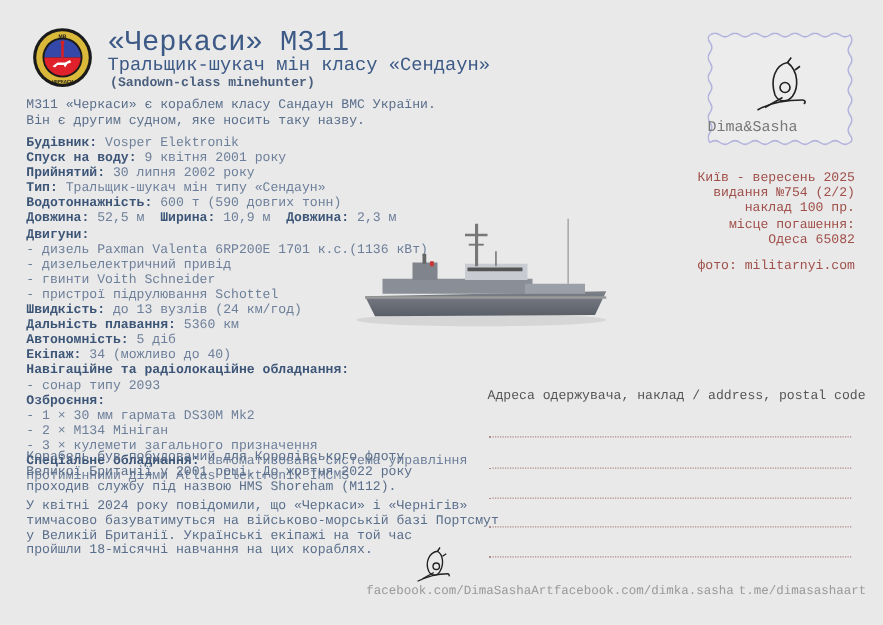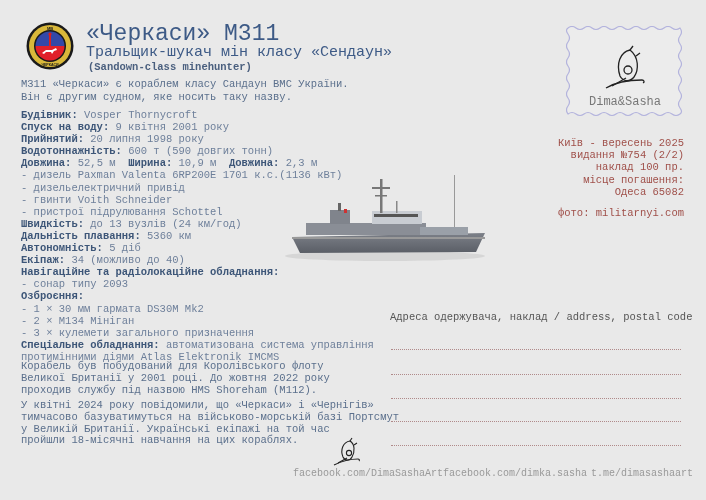--- a/index.html
+++ b/index.html
@@ -11,21 +11,21 @@
   .subtitle { position:absolute; left:86px; top:44px; font-size:15px; color:#3d5a86; white-space:nowrap; }
   .subtitle-en { position:absolute; left:88px; top:61px; font-size:10.5px; color:#4a5f7e; font-weight:bold; white-space:nowrap; }
   .intro { position:absolute; left:21px; top:78px; font-size:10.5px; line-height:12.5px; color:#5a6f8c; white-space:pre; }
   .specs { position:absolute; left:21px; top:109px; font-size:10.5px; line-height:12.1px; white-space:nowrap; }
   .specs .row { height:12.1px; }
   .specs b { color:#3d5678; font-weight:bold; }
   .specs .val { color:#6d7f9a; }
   .para { position:absolute; left:21px; font-size:10.5px; line-height:11.8px; color:#5a6f8c; white-space:pre; }
   .ship { position:absolute; left:280px; top:165px; width:210px; height:100px; }
   .stamp { position:absolute; left:566px; top:26px; width:118px; height:92px; }
-  .stamp-label { position:absolute; left:566px; top:95px; width:118px; text-align:center;
+  .stamp-label { position:absolute; left:566px; top:95px; width:118px; text-align:left;
                  font-size:12px; color:#777; }
   .imprint { position:absolute; right:22px; top:137px; text-align:right; font-size:10.5px;
              line-height:12.2px; color:#a0504a; white-space:pre; }
   .photo-credit { position:absolute; right:22px; top:207px; font-size:10.5px; color:#a0504a; white-space:nowrap; }
   .addr-label { position:absolute; left:390px; top:311px; font-size:10.5px; color:#555; white-space:nowrap; }
   .addr-line { position:absolute; left:391px; width:290px; height:0; border-top:1.5px dotted #b08a8a; }
   .owl-small { position:absolute; left:330px; top:437px; width:34px; height:32px; }
   .footer { position:absolute; top:468px; font-size:10px; color:#999; white-space:nowrap; }
 </style>
 </head>
@@ -50,25 +50,27 @@
 </svg>
 
 <div class="title">«Черкаси» M311</div>
 <div class="subtitle">Тральщик-шукач мін класу «Сендаун»</div>
 <div class="subtitle-en">(Sandown-class minehunter)</div>
 
 <div class="intro">M311 «Черкаси» є кораблем класу Сандаун ВМС України.
 Він є другим судном, яке носить таку назву.</div>
 
 <div class="specs" id="specs">
-    <div class="row"><b>Будівник:</b><span class="val" style="white-space: pre;"> Vosper Thornycroft</span></div>
+    <div class="row"><b>Будівник:</b><span class="val" style="white-space: pre;"> Vosper Elektronik</span></div>
     <div class="row"><b>Спуск на воду:</b><span class="val" style="white-space: pre;"> 9 квітня 2001 року</span></div>
-    <div class="row"><b>Прийнятий:</b><span class="val" style="white-space: pre;"> 20 липня 1998 року</span></div>
+    <div class="row"><b>Прийнятий:</b><span class="val" style="white-space: pre;"> 30 липня 2002 року</span></div>
+    <div class="row"><b>Тип:</b><span class="val" style="white-space: pre;"> Тральщик-шукач мін типу «Сендаун»</span></div>
     <div class="row"><b>Водотоннажність:</b><span class="val" style="white-space: pre;"> 600 т (590 довгих тонн)</span></div>
     <div class="row"><b>Довжина:</b><span class="val" style="white-space: pre;"> 52,5 м  </span><b>Ширина:</b><span class="val" style="white-space: pre;"> 10,9 м  </span><b>Довжина:</b><span class="val" style="white-space: pre;"> 2,3 м</span></div>
+    <div class="row"><b>Двигуни:</b></div>
     <div class="row"><span class="val" style="white-space: pre;">- дизель Paxman Valenta 6RP200E 1701 к.с.(1136 кВт)</span></div>
     <div class="row"><span class="val" style="white-space: pre;">- дизельелектричний привід</span></div>
     <div class="row"><span class="val" style="white-space: pre;">- гвинти Voith Schneider</span></div>
     <div class="row"><span class="val" style="white-space: pre;">- пристрої підрулювання Schottel</span></div>
     <div class="row"><b>Швидкість:</b><span class="val" style="white-space: pre;"> до 13 вузлів (24 км/год)</span></div>
     <div class="row"><b>Дальність плавання:</b><span class="val" style="white-space: pre;"> 5360 км</span></div>
     <div class="row"><b>Автономність:</b><span class="val" style="white-space: pre;"> 5 діб</span></div>
     <div class="row"><b>Екіпаж:</b><span class="val" style="white-space: pre;"> 34 (можливо до 40)</span></div>
     <div class="row"><b>Навігаційне та радіолокаційне обладнання:</b></div>
     <div class="row"><span class="val" style="white-space: pre;">- сонар типу 2093</span></div>

